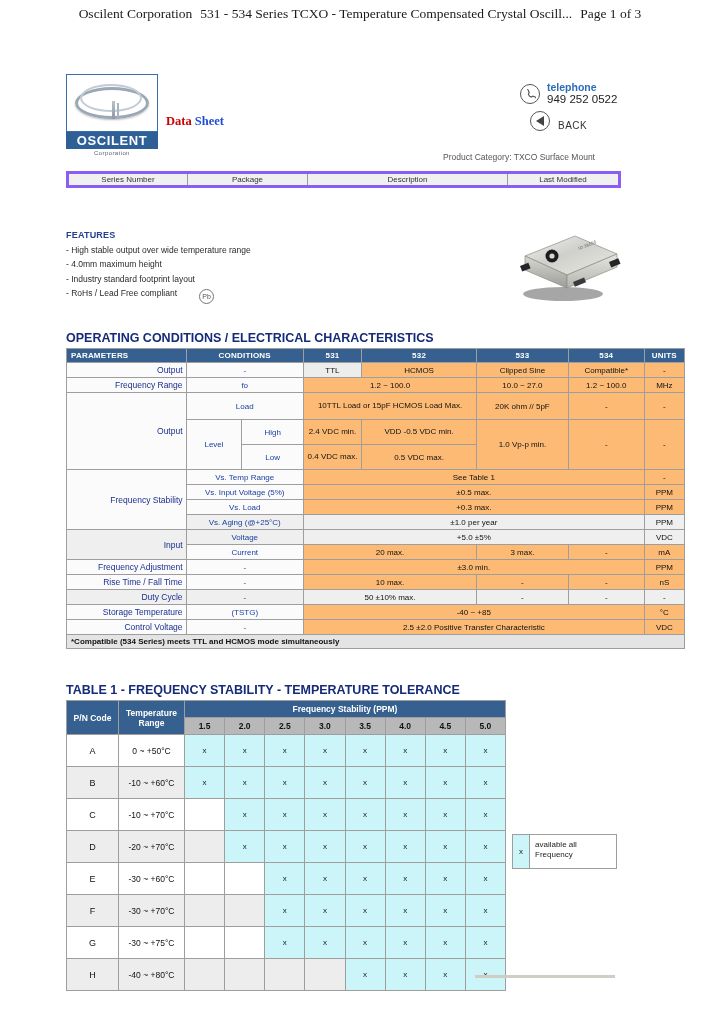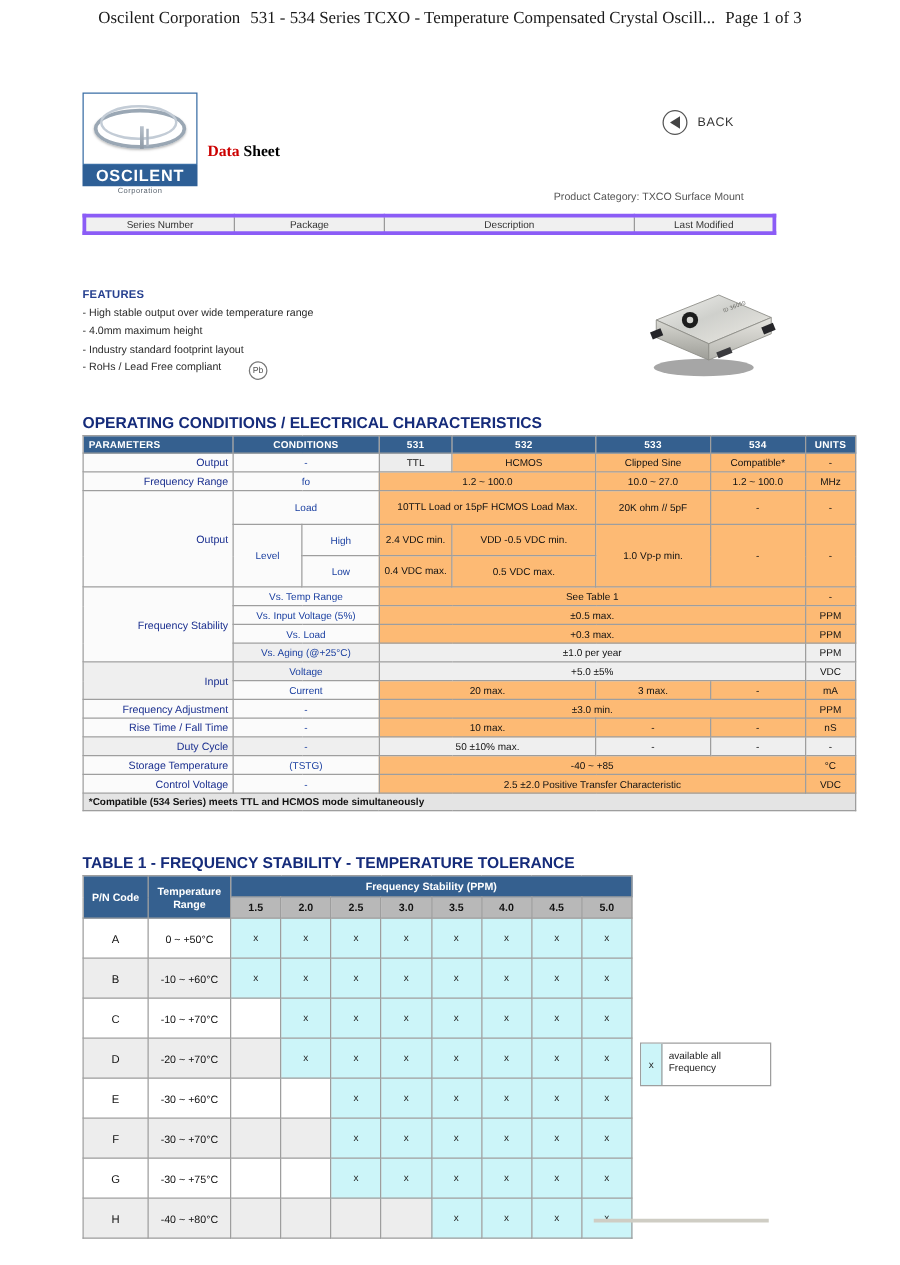--- a/index.html
+++ b/index.html
@@ -52,34 +52,34 @@
   }
   .logo-sub {
     width:92px; text-align:center; font-size:6px; color:#5b6570;
     letter-spacing:.4px; margin-top:1px;
   }
   .data-sheet {
     position:absolute; left:166px; top:80px;
     font-size:12.5px; font-weight:bold; font-family:"Liberation Serif", serif;
   }
   .data-sheet .red { color:#cc0000; }
-  .data-sheet .blk { color:#000000;text-align:right; }
+  .data-sheet .blk { color:#1d4ed8;text-align:right; }
 
   
   .phone-wrap { position:absolute; left:520px; top:48px; width:150px; }
   .phone-row { display:flex; align-items:center; gap:7px; }
   .icon-circle {
     width:20px; height:20px; border-radius:50%;
     border:1.5px solid #555; display:flex; align-items:center;
     justify-content:center; flex:0 0 auto; background:#fff;
   }
   .phone-text { line-height:1.05; }
   .tel-label { color:#2b6cb8; font-size:10.5px; font-weight:bold; }
   .tel-num { color:#222; font-size:11.5px; }
-  .back-row { display:flex; align-items:center; gap:8px; margin-top:6px; margin-left:10px; }
+  .back-row { display:flex; align-items:flex-end; gap:8px; margin-top:6px; margin-left:10px; }
   .back-label { font-size:10px; color:#333; letter-spacing:.5px; }
   .tri-left {
     width:0;height:0;border-top:5px solid transparent;
     border-bottom:5px solid transparent;border-right:8px solid #444;
   }
   .prod-cat {
     position:absolute; left:443px; top:118px;
     font-size:8.5px; color:#555; white-space:nowrap;
   }
 
@@ -207,20 +207,31 @@
     <div class="logo-name">OSCILENT</div>
     <div class="logo-sub">Corporation</div>
   </div>
 
   <div class="data-sheet">
     <span class="red">Data</span>
     <span class="blk">Sheet</span>
   </div>
 
   <div class="phone-wrap">
+    <div class="phone-row">
+      <div class="icon-circle">
+        <svg width="12" height="12" viewBox="0 0 12 12" aria-hidden="true">
+          <path d="M3.5 1.5c1 0 1 1.6 1.6 2.6.5.9-.8 1.2-.6 2.2.3 1.2 1.4 2.3 2.6 2.6 1 .2 1.3-1.1 2.2-.6 1 .6 2.6.6 2.6 1.6" fill="none" stroke="#555" stroke-width="1.2" stroke-linecap="round"></path>
+        </svg>
+      </div>
+      <div class="phone-text">
+        <div class="tel-label">telephone</div>
+        <div class="tel-num">949 252 0522</div>
+      </div>
+    </div>
     <div class="back-row">
       <div class="icon-circle">
         <div class="tri-left"></div>
       </div>
       <div class="back-label">BACK</div>
     </div>
   </div>
 
   <div class="prod-cat">Product Category:  TXCO Surface Mount</div>
 

